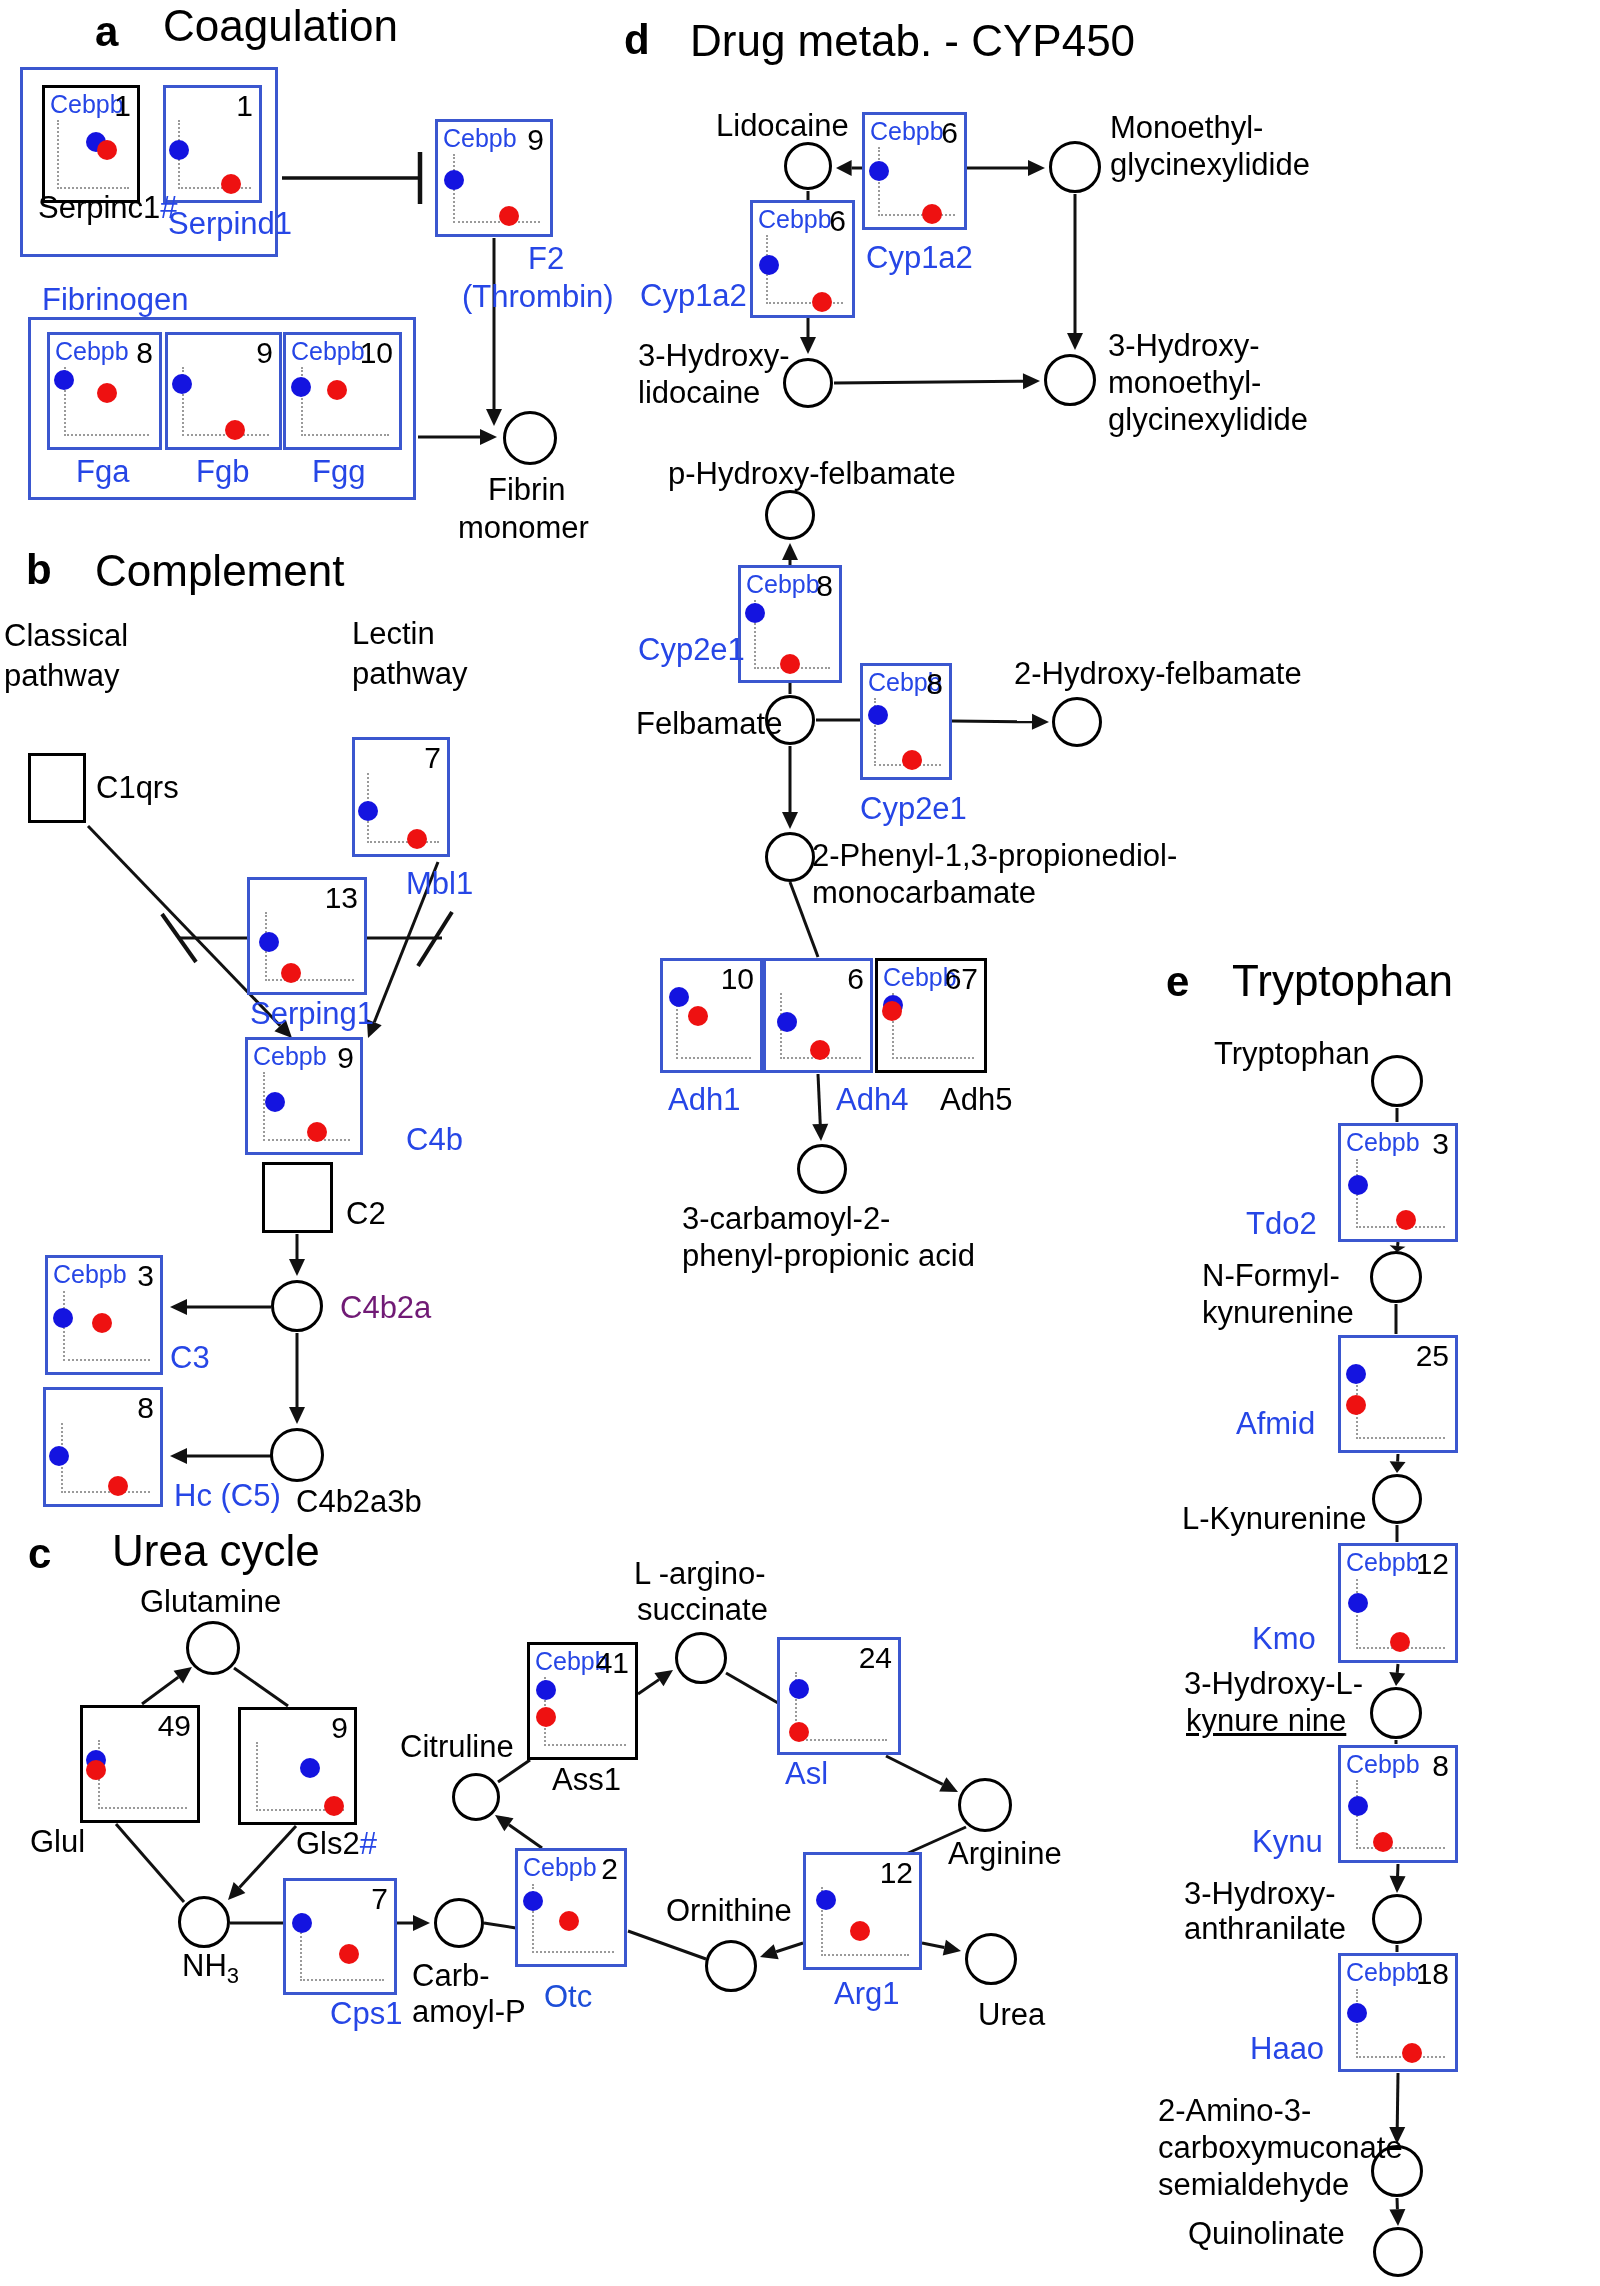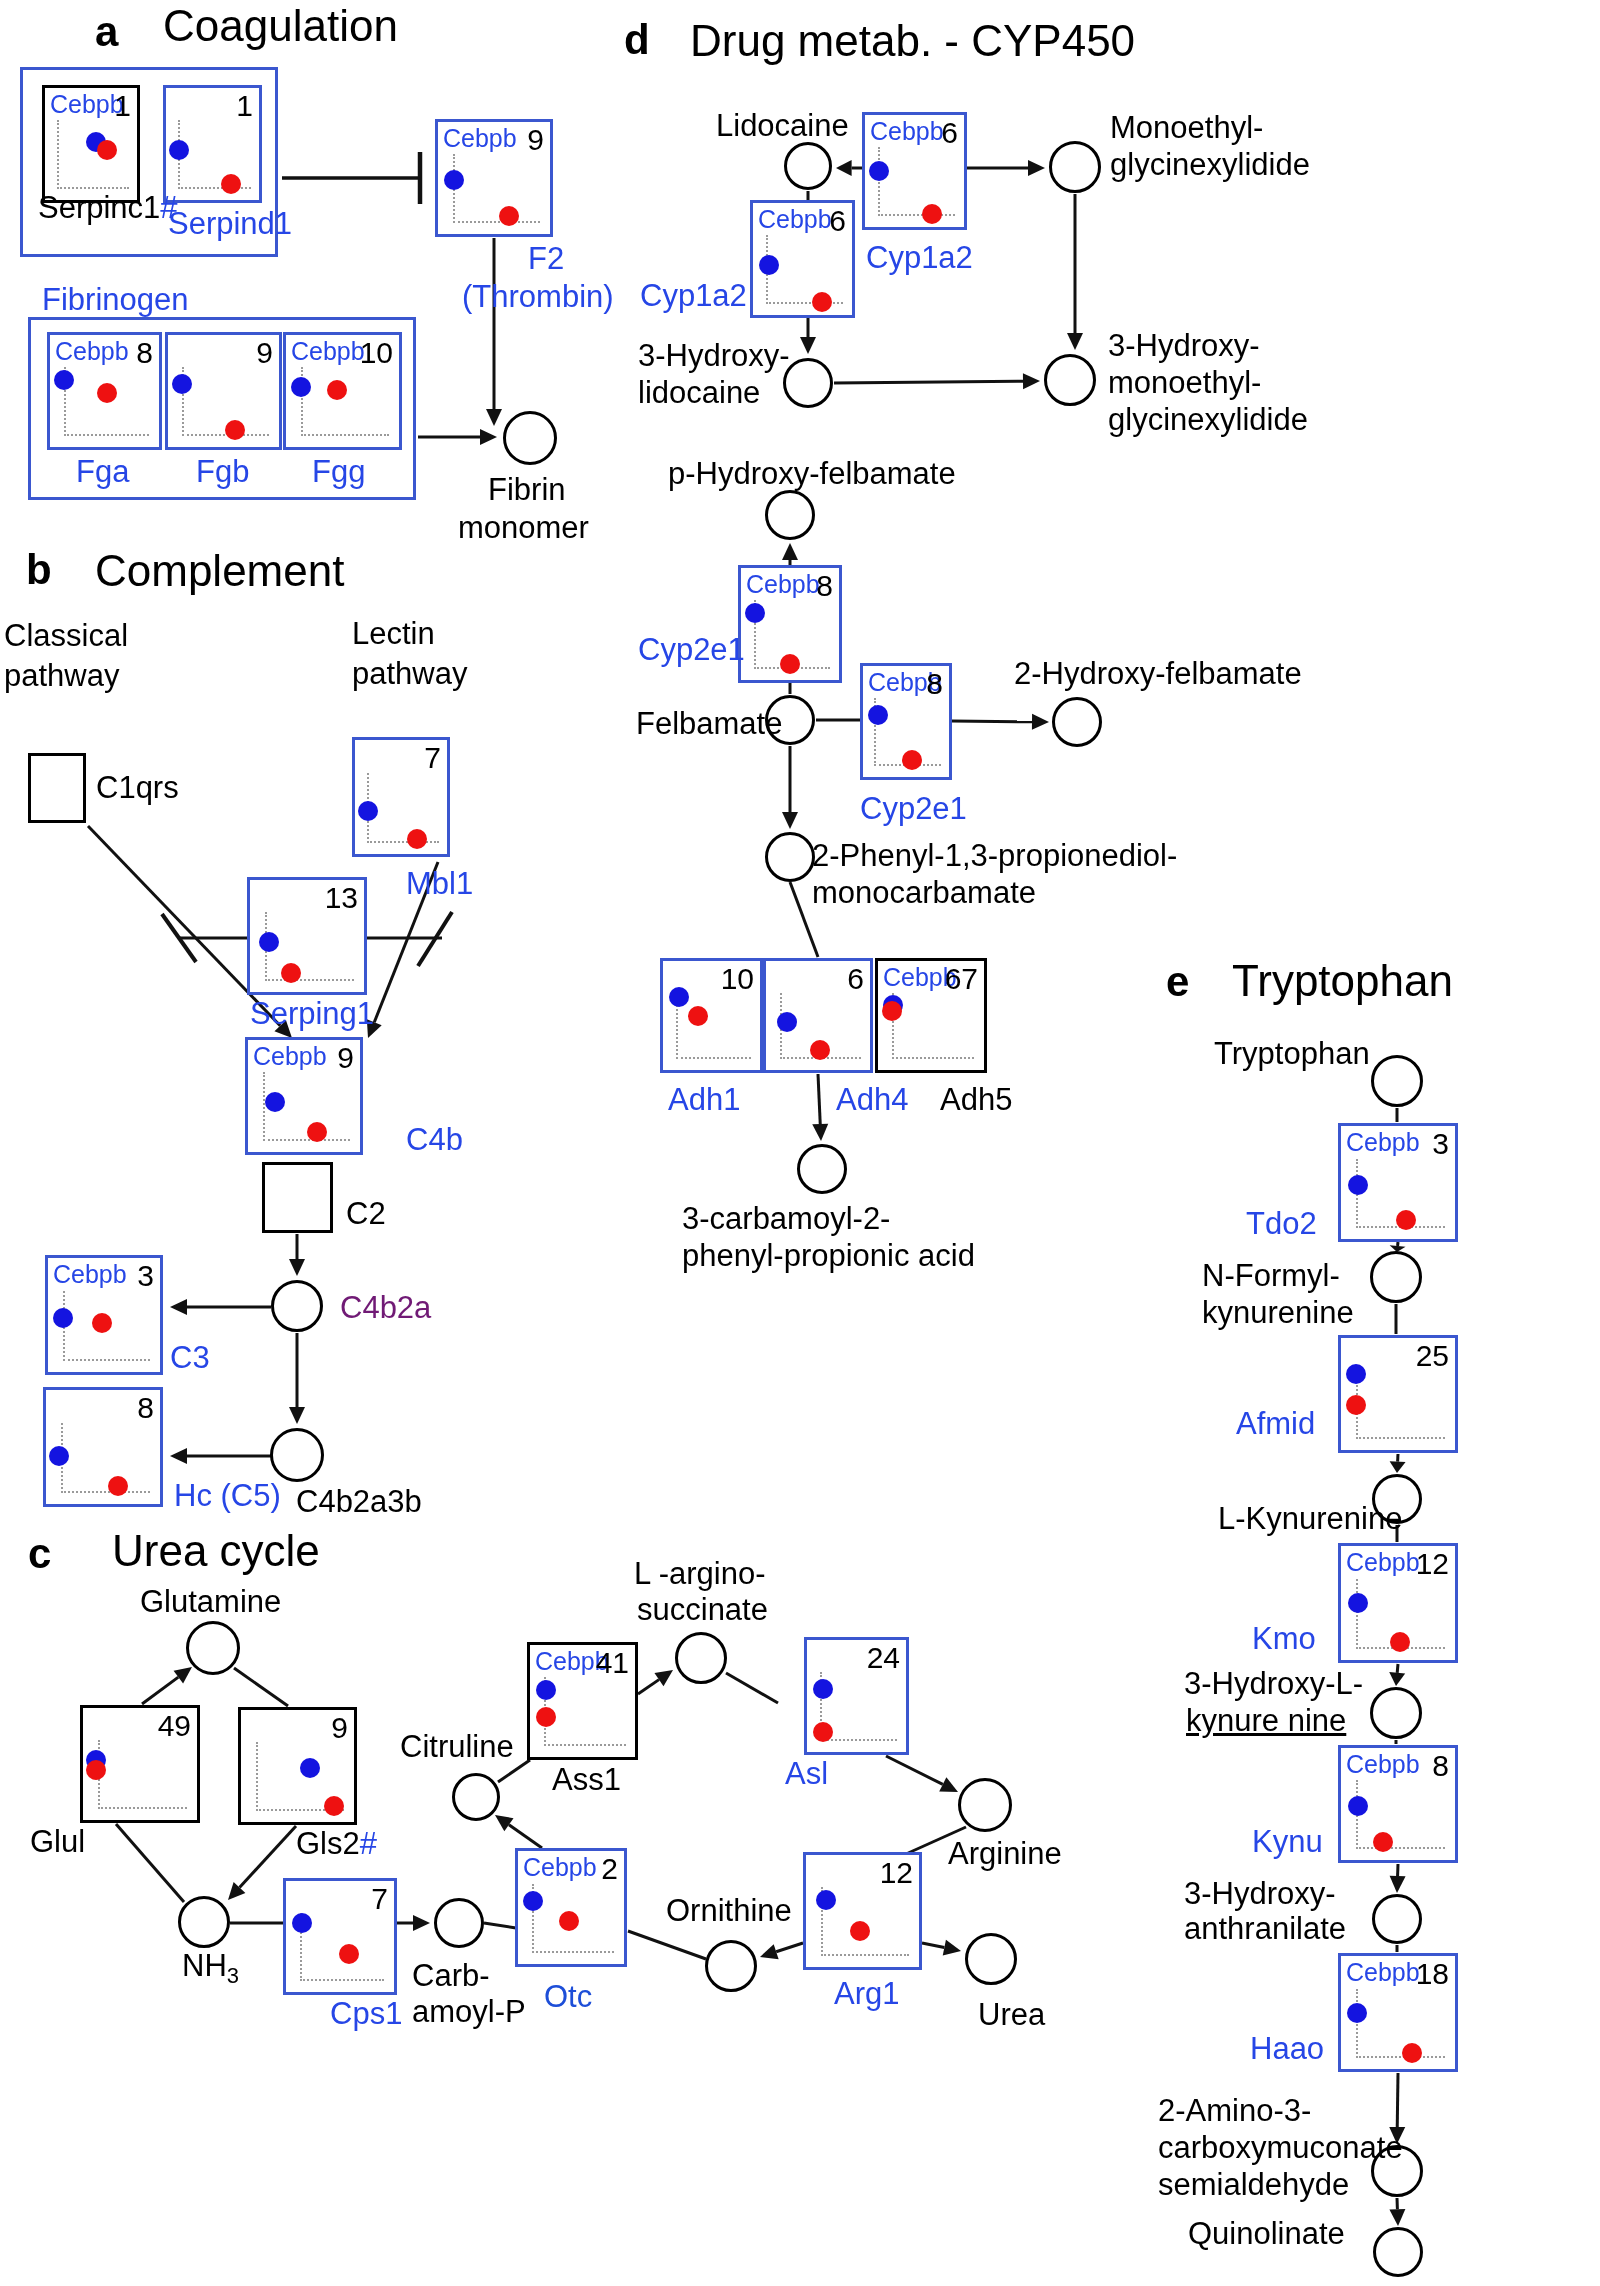--- a/index.html
+++ b/index.html
@@ -321,21 +321,21 @@
       <div class="dot" style="width: 20px; height: 20px; background: rgb(20, 20, 224); left: 14%; top: 44%;"></div>
       <div class="dot" style="width: 20px; height: 20px; background: rgb(238, 17, 17); left: 48%; top: 62%;"></div>
     </div>
     <div class="plotbox" style="left: 527px; top: 1642px; width: 111px; height: 118px; border: 3px solid rgb(0, 0, 0);">
       <div class="axes"></div>
       <span class="cebpb">Cebpb</span>
       <span class="num">41</span>
       <div class="dot" style="width: 20px; height: 20px; background: rgb(20, 20, 224); left: 15%; top: 40%;"></div>
       <div class="dot" style="width: 20px; height: 20px; background: rgb(238, 17, 17); left: 15%; top: 64%;"></div>
     </div>
-    <div class="plotbox" style="left: 804px; top: 1637px; width: 105px; height: 118px; border: 3px solid rgb(59, 87, 207);">
+    <div class="plotbox" style="left: 777px; top: 1637px; width: 124px; height: 118px; border: 3px solid rgb(59, 87, 207);">
       <div class="axes"></div>
       <span class="num">24</span>
       <div class="dot" style="width: 20px; height: 20px; background: rgb(20, 20, 224); left: 16%; top: 44%;"></div>
       <div class="dot" style="width: 20px; height: 20px; background: rgb(238, 17, 17); left: 16%; top: 82%;"></div>
     </div>
     <div class="plotbox" style="left: 803px; top: 1852px; width: 119px; height: 118px; border: 3px solid rgb(59, 87, 207);">
       <div class="axes"></div>
       <span class="num">12</span>
       <div class="dot" style="width: 20px; height: 20px; background: rgb(20, 20, 224); left: 18%; top: 40%;"></div>
       <div class="dot" style="width: 20px; height: 20px; background: rgb(238, 17, 17); left: 48%; top: 68%;"></div>
@@ -520,21 +520,21 @@
     <div class="lbl node" style="left: 940px; top: 1084px; color: rgb(0, 0, 0);">Adh5</div>
     <div class="lbl node" style="left: 682px; top: 1203px; color: rgb(0, 0, 0);">3-carbamoyl-2-</div>
     <div class="lbl node" style="left: 682px; top: 1240px; color: rgb(0, 0, 0);">phenyl-propionic acid</div>
     <div class="lbl panel-letter" style="left: 1166px; top: 960px; color: rgb(0, 0, 0);">e</div>
     <div class="lbl panel-title" style="left: 1232px; top: 958px; color: rgb(0, 0, 0);">Tryptophan</div>
     <div class="lbl node" style="left: 1214px; top: 1038px; color: rgb(0, 0, 0);">Tryptophan</div>
     <div class="lbl gene" style="left: 1246px; top: 1208px; color: rgb(38, 70, 230);">Tdo2</div>
     <div class="lbl node" style="left: 1202px; top: 1260px; color: rgb(0, 0, 0);">N-Formyl-</div>
     <div class="lbl node" style="left: 1202px; top: 1297px; color: rgb(0, 0, 0);">kynurenine</div>
     <div class="lbl gene" style="left: 1236px; top: 1408px; color: rgb(38, 70, 230);">Afmid</div>
-    <div class="lbl node" style="left: 1182px; top: 1503px; color: rgb(0, 0, 0); margin-left: 36px;">L-Kynurenine</div>
+    <div class="lbl node" style="left: 1182px; top: 1503px; color: rgb(0, 0, 0);">L-Kynurenine</div>
     <div class="lbl gene" style="left: 1252px; top: 1623px; color: rgb(38, 70, 230);">Kmo</div>
     <div class="lbl node" style="left: 1184px; top: 1668px; color: rgb(0, 0, 0);">3-Hydroxy-L-</div>
     <div class="lbl node" style="left: 1186px; top: 1705px; color: rgb(0, 0, 0); text-decoration: underline;">kynure nine</div>
     <div class="lbl gene" style="left: 1252px; top: 1826px; color: rgb(38, 70, 230);">Kynu</div>
     <div class="lbl node" style="left: 1184px; top: 1878px; color: rgb(0, 0, 0);">3-Hydroxy-</div>
     <div class="lbl node" style="left: 1184px; top: 1913px; color: rgb(0, 0, 0);">anthranilate</div>
     <div class="lbl gene" style="left: 1250px; top: 2033px; color: rgb(38, 70, 230);">Haao</div>
     <div class="lbl node" style="left: 1158px; top: 2095px; color: rgb(0, 0, 0);">2-Amino-3-</div>
     <div class="lbl node" style="left: 1158px; top: 2132px; color: rgb(0, 0, 0);">carboxymuconate</div>
     <div class="lbl node" style="left: 1158px; top: 2169px; color: rgb(0, 0, 0);">semialdehyde</div>

